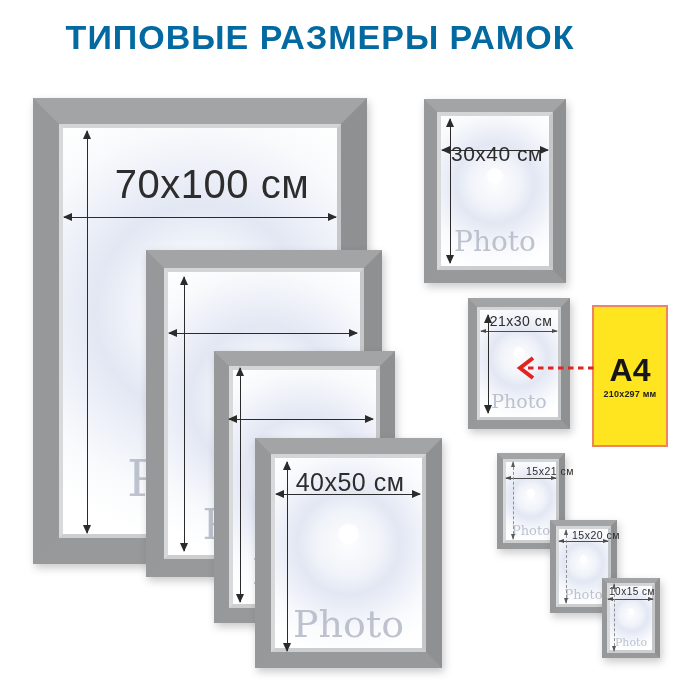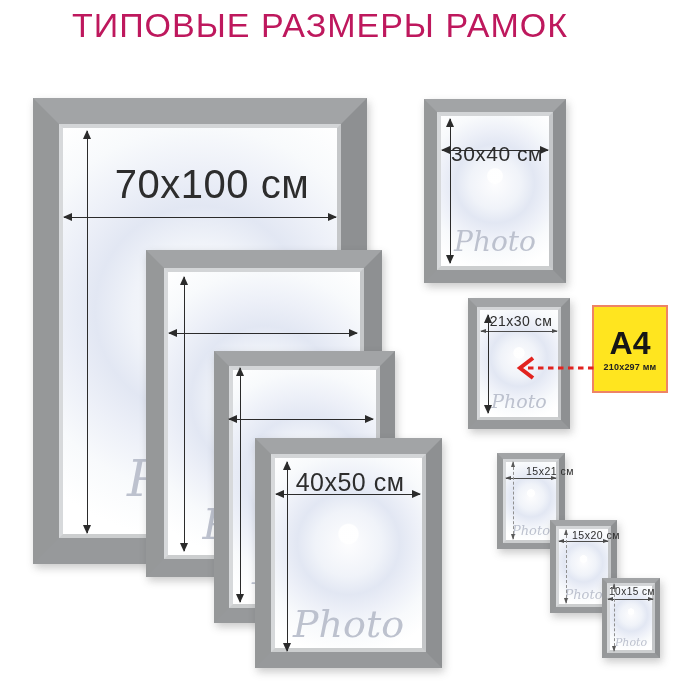--- a/index.html
+++ b/index.html
@@ -1,34 +1,34 @@
 <!DOCTYPE html>
 <html><head>
 <meta charset="utf-8">
 <style>
   html,body{margin:0;padding:0;background:#ffffff;}
   #canvas{position:relative;width:700px;height:700px;background:#ffffff;overflow:hidden;
           font-family:"Liberation Sans",sans-serif;}
 
-  .title{position:absolute;left:0;top:6px;width:640px;text-align:center;
-         font-size:34px;letter-spacing:1px;color:#be185d;font-weight:400;}
+  .title{position:absolute;left:0;top:18px;width:640px;text-align:center;
+         font-size:34px;letter-spacing:1px;color:#0369a1;font-weight:700;}
 
   
   .frame{position:absolute;box-sizing:border-box;border-style:solid;
          border-color:#a2a4a6 #8e9092 #97999b #969899;
          box-shadow:2px 4px 8px rgba(70,70,70,.28);background:#9a9c9e;}
   .photo{position:absolute;inset:0;box-sizing:border-box;
          border:4px solid;border-color:#d3d5d7 #c5c7c9 #cccecf #d7d9db;
          background:
            radial-gradient(circle at 50% 40%, rgba(255,255,255,.95) 0 7%, rgba(255,255,255,0) 8%),
            radial-gradient(circle at 50% 45%, #fdfdfe 0%, #f0f3f9 26%, #e2e7f3 40%, #edf0f8 54%, #f8fafc 70%, #ffffff 88%);
          overflow:hidden;}
   .photo.thin{border-width:3px;}
   .wm{position:absolute;left:50%;transform:translateX(-50%);white-space:nowrap;
-      font-family:"DejaVu Serif",serif;font-style:italic;color:#b7bcca;opacity:.9;}
+      font-family:"DejaVu Serif",serif;color:#b7bcca;opacity:.9;}
 
   .f1{left:33px;top:98px;width:334px;height:466px;border-width:26px;}
   .f2{left:146px;top:250px;width:236px;height:327px;border-width:18px;}
   .f3{left:214px;top:351px;width:181px;height:272px;border-width:15px;}
   .f4{left:255px;top:438px;width:187px;height:230px;border-width:16px;}
   .f5{left:424px;top:99px;width:142px;height:184px;border-width:13px;}
   .f6{left:468px;top:298px;width:102px;height:131px;border-width:9px;}
   .f7{left:497px;top:453px;width:68px;height:96px;border-width:6px;}
   .f8{left:550px;top:520px;width:67px;height:93px;border-width:6px;}
   .f9{left:602px;top:578px;width:58px;height:80px;border-width:5px;}
@@ -93,21 +93,21 @@
   .va2{left:184px;top:277px;height:274px;}
   .va3{left:240px;top:368px;height:234px;}
   .va4{left:287px;top:462px;height:189px;}
   .va5{left:450px;top:119px;height:144px;}
   .va6{left:488px;top:315px;height:98px;}
   .va7{left:513px;top:462px;height:77px;}
   .va8{left:566px;top:530px;height:73px;}
   .va9{left:614px;top:584px;height:67px;}
 
   
-  .a4-note{position:absolute;left:592px;top:305px;width:76px;height:88px;box-sizing:border-box;
+  .a4-note{position:absolute;left:592px;top:305px;width:76px;height:142px;box-sizing:border-box;
            background:#ffe51f;border:2px solid #ee8465;display:flex;flex-direction:column;
            align-items:center;justify-content:center;gap:3px;}
   .a4-label{font-size:32px;font-weight:bold;color:#161616;line-height:1;}
   .a4-dims{font-size:9px;font-weight:bold;color:#222222;letter-spacing:.2px;}
 
   .red-arrow{position:absolute;left:516px;top:356px;}
 </style>
 </head>
 <body>
 

